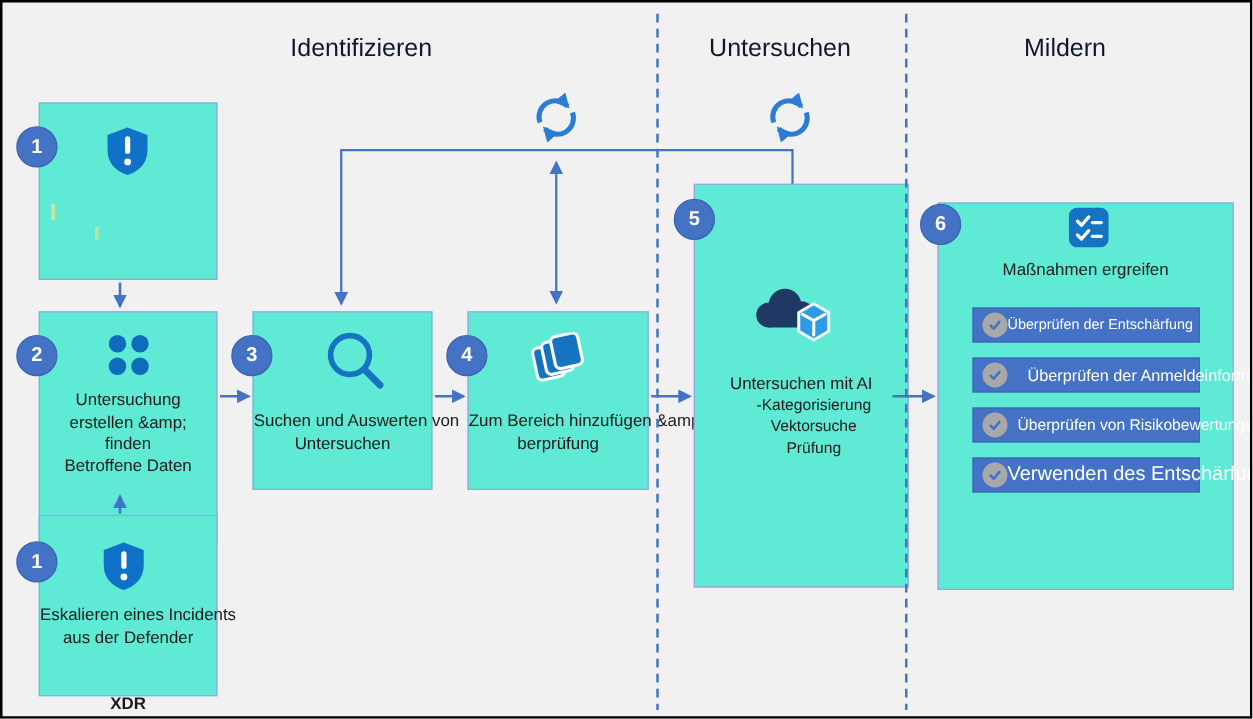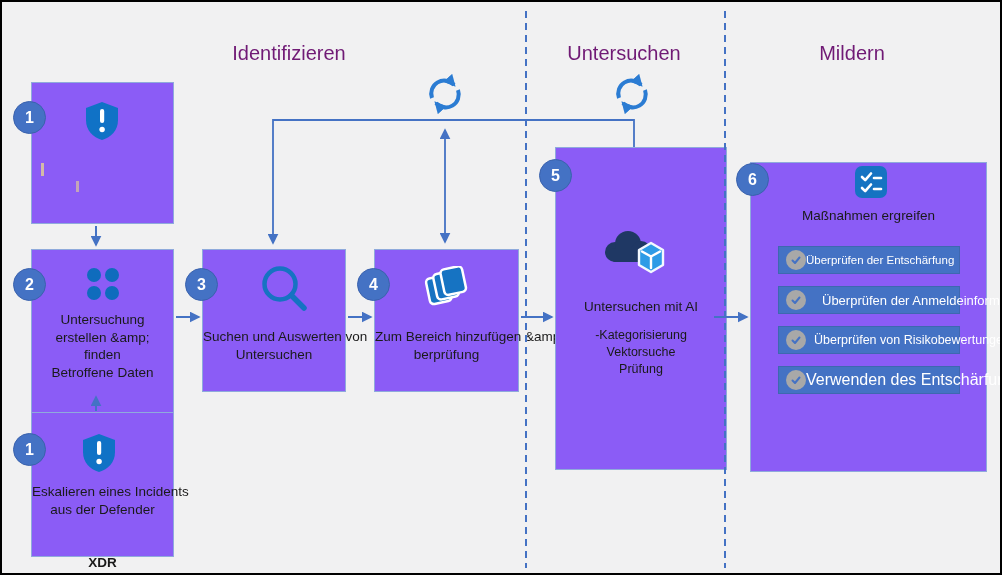--- a/index.html
+++ b/index.html
@@ -1,22 +1,22 @@
 <!DOCTYPE html>
 <html><head>
 <meta charset="utf-8">
 <style>
   html,body{margin:0;padding:0;background:#fff;}
   #canvas{
     position:relative;width:1002px;height:575px;
     background:#f1f1f2;border:2px solid #000;box-sizing:border-box;
     font-family:"Liberation Sans",sans-serif;color:#1a1a1a;overflow:hidden;
   }
-  .phase-header{position:absolute;top:40px;transform:translateX(-50%);font-size:20px;color:#701a75;white-space:nowrap;}
-  .box{position:absolute;background:#8b5cf6;border:1.5px solid #8FAADC;box-sizing:border-box;z-index:2;}
+  .phase-header{position:absolute;top:26px;transform:translateX(-50%);font-size:20px;color:#0f172a;white-space:nowrap;}
+  .box{position:absolute;background:#5eead4;border:1.5px solid #8FAADC;box-sizing:border-box;z-index:2;}
   .badge{
     position:absolute;width:33px;height:33px;border-radius:50%;
     background:#4472C4;border:1px solid #3a62ad;box-sizing:border-box;
     color:#fff;font-size:16px;font-weight:bold;
     display:flex;align-items:center;justify-content:center;z-index:5;
   }
   .icon{position:absolute;z-index:3;}
   .box-text{position:absolute;width:100%;text-align:center;z-index:3;}
   .box-text div{white-space:nowrap;font-size:13.5px;line-height:17.5px;}
   .t-title{font-size:15px;font-weight:400;}
@@ -123,21 +123,21 @@
       <rect x="8" y="20" width="36" height="14" rx="7" fill="#1F3864"></rect>
       <g transform="translate(38,14)">
         <polygon points="0,8 12,1 24,8 24,23 12,30 0,23" fill="#2E9BE6" stroke="#f4f9ff" stroke-width="2.4" stroke-linejoin="round"></polygon>
         <polyline points="3,9.5 12,14.5 21,9.5" fill="none" stroke="#fff" stroke-width="2.4" stroke-linecap="round"></polyline>
         <line x1="12" y1="14.5" x2="12" y2="26" stroke="#fff" stroke-width="2.4" stroke-linecap="round"></line>
       </g>
     </svg>
     <div class="box-text" style="top:150px;">
       <div class="t-title">Untersuchen mit AI</div>
     </div>
-    <div class="box-text t-small" style="top:179px;">
+    <div class="box-text t-small" style="top:168px;padding-left:10px;">
       <div>-Kategorisierung</div>
       <div>Vektorsuche</div>
       <div>Prüfung</div>
     </div>
   </div>
   <div class="badge" style="left:537px;top:157px;">5</div>
 
   <div class="box" style="left:748px;top:160px;width:237px;height:310px;">
     <svg class="icon" style="left:104px;top:3px;" width="32" height="32" viewBox="0 0 32 32">
       <rect x="0" y="0" width="32" height="32" rx="7" fill="#1673C2"></rect>

